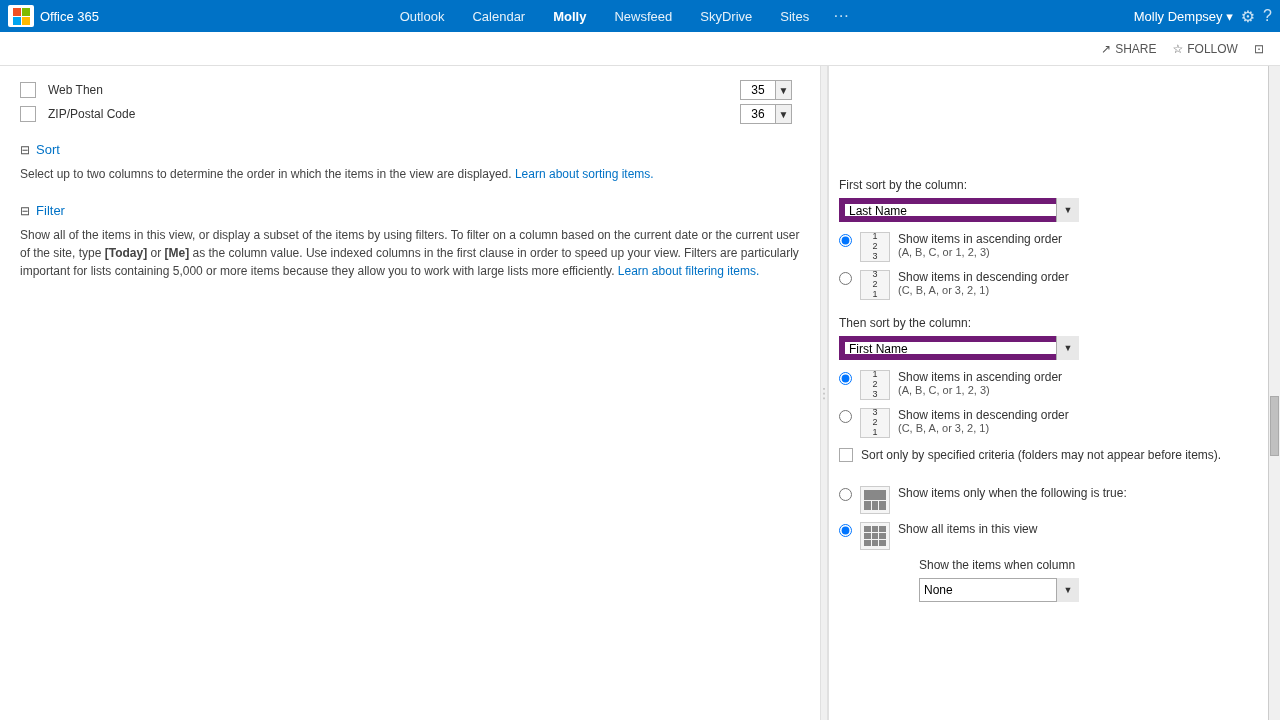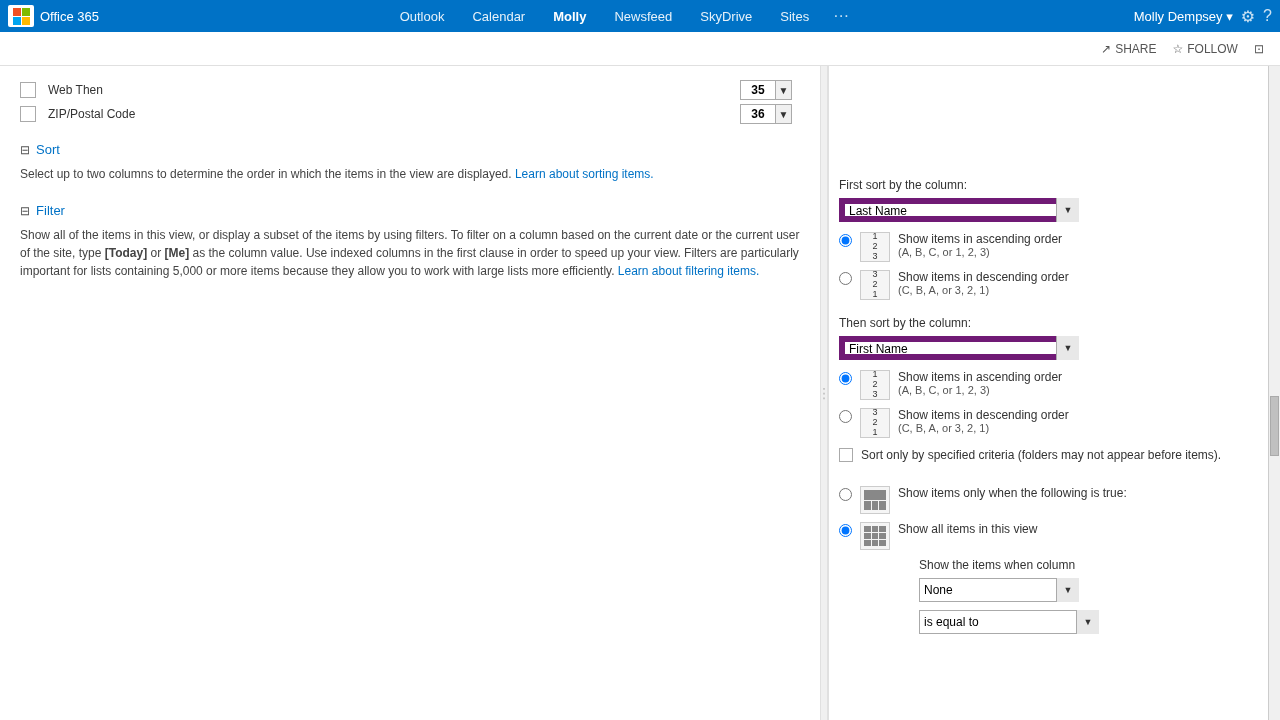--- a/index.html
+++ b/index.html
@@ -195,21 +195,20 @@
       display: flex;
       align-items: center;
     }
     .order-input {
       width: 36px;
       height: 20px;
       border: 1px solid #aaa;
       font-size: 12px;
       text-align: center;
       padding: 0 2px;
-      font-weight: bold;
     }
     .order-btn {
       background: #f0f0f0;
       border: 1px solid #aaa;
       border-left: none;
       height: 20px;
       width: 16px;
       display: flex;
       align-items: center;
       justify-content: center;
@@ -670,30 +669,20 @@
             <div class="filter-row">
               <div class="filter-select-wrapper">
                 <select class="filter-select">
                   <option>None</option>
                   <option>First Name</option>
                   <option>Last Name</option>
                   <option>Company</option>
                 </select>
               </div>
             </div>
-            <div class="filter-row">
-              <div class="filter-select-wrapper">
-                <select class="filter-select" style="width:180px;">
-                  <option>is equal to</option>
-                  <option>is not equal to</option>
-                  <option>begins with</option>
-                  <option>contains</option>
-                </select>
-              </div>
-            </div>
           </div>
         </div>
       </div>
     </div>
 
     <div class="right-scrollbar">
       <div class="scrollbar-thumb-area">
         <div class="scrollbar-thumb"></div>
       </div>
     </div>

